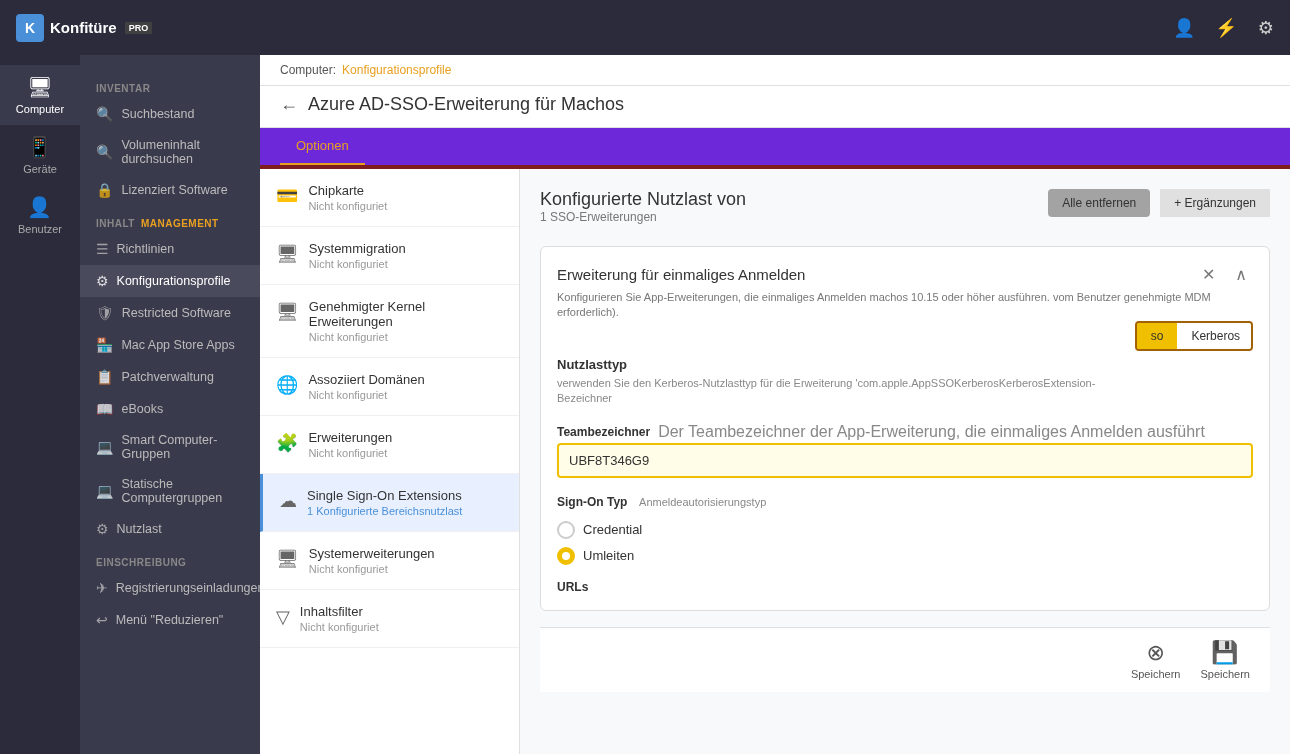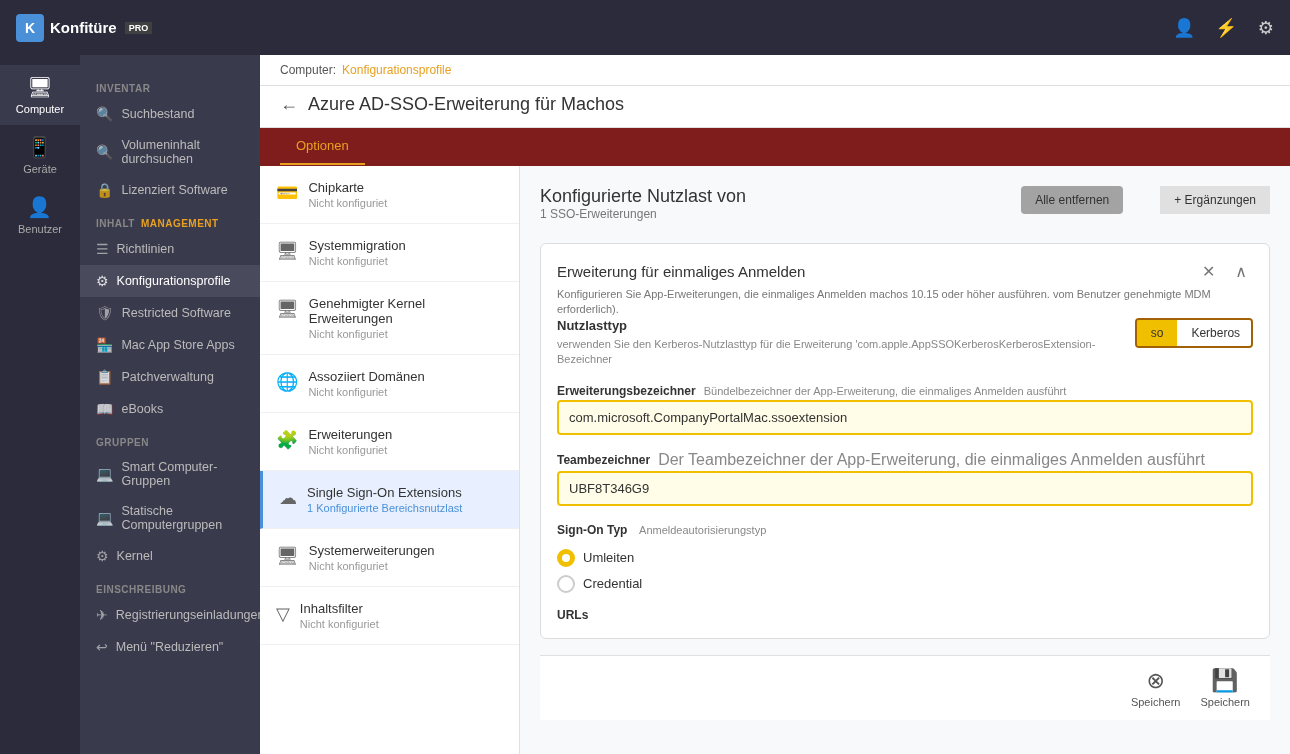--- a/index.html
+++ b/index.html
@@ -36,21 +36,21 @@
     
     .breadcrumb { padding: 8px 20px; border-bottom: 1px solid #e0e0e0; background: white; display: flex; align-items: center; gap: 6px; font-size: 12px; color: #555; }
     .breadcrumb-link { color: #e8a020; cursor: pointer; }
 
     
     .page-header { padding: 8px 20px 12px; background: white; display: flex; align-items: center; gap: 10px; border-bottom: 1px solid #e0e0e0; }
     .back-btn { font-size: 18px; cursor: pointer; color: #555; }
     .page-title { font-size: 18px; font-weight: 400; color: #333; }
 
     
-    .tabs-bar { display: flex; padding: 0 20px; border-bottom: 1px solid #7f1d1d; background: #7f1d1d; }
+    .tabs-bar { display: flex; padding: 0 20px; border-bottom: 4px solid #7f1d1d; background: #6d28d9; }
     .tab { padding: 10px 16px; cursor: pointer; font-size: 13px; color: #555; border-bottom: 2px solid transparent; }
     .tab.active { color: #e8a020; border-bottom-color: #e8a020; font-weight: 500; }
 
     
     .split-pane { display: flex; flex: 1; overflow: hidden; }
 
     
     .payload-list { width: 260px; flex-shrink: 0; border-right: 1px solid #e0e0e0; overflow-y: auto; background: white; }
     .payload-item { display: flex; align-items: flex-start; gap: 10px; padding: 14px 16px; border-bottom: 1px solid #f0f0f0; cursor: pointer; }
     .payload-item.active { background: #e8f0ff; border-left: 3px solid #4a90d9; }
@@ -59,37 +59,37 @@
     .payload-item-text .subtitle { font-size: 11px; color: #999; margin-top: 2px; }
     .payload-item.active .payload-item-text .subtitle { color: #4a90d9; }
 
     
     .detail-panel { flex: 1; overflow-y: auto; padding: 20px; background: #f8f9fa; }
     .detail-header { display: flex; justify-content: space-between; align-items: flex-start; margin-bottom: 6px; }
     .detail-title { font-size: 18px; color: #333; font-weight: 400; }
     .detail-subtitle { font-size: 12px; color: #777; margin-bottom: 16px; }
     .detail-actions { display: flex; gap: 10px; }
     .btn-remove-all { background: #a3a3a3; border: none; padding: 7px 14px; border-radius: 4px; cursor: pointer; font-size: 12px; color: #333; }
-    .btn-add { background: #e0e0e0; border: none; padding: 4px 14px; border-radius: 0; cursor: pointer; font-size: 12px; color: #333; display: flex; align-items: center; gap: 4px; margin-left: 27px; }
+    .btn-add { background: #e0e0e0; border: none; padding: 4px 14px; border-radius: 0; cursor: pointer; font-size: 12px; color: #333; display: flex; align-items: center; gap: 4px; }
 
     
     .ext-card { background: white; border: 1px solid #ddd; border-radius: 6px; padding: 16px; margin-bottom: 16px; }
     .ext-card-header { display: flex; justify-content: space-between; align-items: center; margin-bottom: 4px; }
     .ext-card-title { font-size: 15px; font-weight: 500; color: #333; }
     .ext-card-actions { display: flex; gap: 8px; }
     .ext-card-desc { font-size: 11px; color: #777; line-height: 1.4; }
 
     
     .form-row { margin-bottom: 16px; }
     .form-label { font-size: 12px; font-weight: 600; color: #333; margin-bottom: 2px; display: flex; align-items: center; gap: 8px; }
     .form-input { width: 100%; border: 1px solid #ccc; border-radius: 4px; padding: 8px 10px; font-size: 13px; color: #333; background: white; outline: none; }
 
     
     .payload-type-row { display: flex; justify-content: space-between; align-items: flex-start; margin-bottom: 16px; }
-    .payload-type-left .label { font-size: 13px; font-weight: 600; color: #333; margin-bottom: 4px; }
+    .payload-type-left .label { font-size: 13px; font-weight: 600; color: #333; margin-bottom: 4px; margin-top: 36px; }
     .payload-type-left .hint { font-size: 11px; color: #888; line-height: 1.4; }
     .toggle-group { display: flex; border-radius: 4px; overflow: hidden; border: 2px solid #a16207; background: #f0c000; }
     .toggle-opt { padding: 6px 14px; font-size: 12px; cursor: pointer; font-weight: 500; }
     .toggle-opt.active { background: #f0c000; color: #333; }
     .toggle-opt.inactive { background: white; color: #333; }
 
     
     .radio-group { display: flex; flex-direction: column; gap: 8px; margin-top: 6px; }
     .radio-item { display: flex; align-items: center; gap: 8px; cursor: pointer; }
     .radio-circle { width: 18px; height: 18px; border-radius: 50%; border: 2px solid #ccc; flex-shrink: 0; }
@@ -181,34 +181,31 @@
     </div>
     <div class="sidebar-item">
       <span class="sidebar-item-icon">📋</span>
       <span>Patchverwaltung</span>
     </div>
     <div class="sidebar-item">
       <span class="sidebar-item-icon">📖</span>
       <span>eBooks</span>
     </div>
 
-    <div class="sidebar-section-title">
-      <span>GRUPPEN</span>
-    </div>
     <div class="sidebar-item">
       <span class="sidebar-item-icon">💻</span>
       <span>Smart Computer-Gruppen</span>
     </div>
     <div class="sidebar-item">
       <span class="sidebar-item-icon">💻</span>
       <span>Statische Computergruppen</span>
     </div>
     <div class="sidebar-item">
       <span class="sidebar-item-icon">⚙</span>
-      <span>Kernel</span>
+      <span>Nutzlast</span>
     </div>
 
     <div class="sidebar-section-title">
       <span>EINSCHREIBUNG</span>
     </div>
     <div class="sidebar-item">
       <span class="sidebar-item-icon">✈</span>
       <span>Registrierungseinladungen</span>
     </div>
     <div class="sidebar-item">
@@ -329,48 +326,41 @@
             <div class="payload-type-left">
               <div class="label">Nutzlasttyp</div>
               <div class="hint">verwenden Sie den Kerberos-Nutzlasttyp für die Erweiterung 'com.apple.AppSSOKerberosKerberosExtension-Bezeichner</div>
             </div>
             <div class="toggle-group">
               <span class="toggle-opt active">so</span>
               <span class="toggle-opt inactive">Kerberos</span>
             </div>
           </div>
 
-          <div class="form-row">
-            <div class="form-label">
-              <span>Erweiterungsbezeichner</span>
-              <span style="color:#888;font-weight:400;font-size:11px;">Bündelbezeichner der App-Erweiterung, die einmaliges Anmelden ausführt</span>
-            </div>
-            <input class="form-input ext-input-highlight" type="text" value="com.microsoft.CompanyPortalMac.ssoextension" style="">
-          </div>
 
           <div class="form-row">
             <div class="form-label">
               <span>Teambezeichner</span>
               <span style="color:#888;font-weight:400;font-size:16px;">Der Teambezeichner der App-Erweiterung, die einmaliges Anmelden ausführt</span>
             </div>
             <input class="form-input ext-input-highlight" type="text" value="UBF8T346G9" style="">
           </div>
 
           <div class="sign-on-row">
             <span class="label">Sign-On Typ</span>
             <span style="color:#888;font-size:11px;margin-left:8px;">Anmeldeautorisierungstyp</span>
           </div>
           <div class="radio-group">
             <div class="radio-item">
+              <div class="radio-circle"></div>
+              <span class="radio-label">Credential</span>
+            </div>
+            <div class="radio-item">
               <div class="radio-circle checked"></div>
               <span class="radio-label">Umleiten</span>
-            </div>
-            <div class="radio-item">
-              <div class="radio-circle"></div>
-              <span class="radio-label">Credential</span>
             </div>
           </div>
 
           <div style="margin-top:14px;">
             <span style="font-size:12px;font-weight:600;color:#333;">URLs</span>
           </div>
 
         </div>
 
         <div class="footer-actions">

